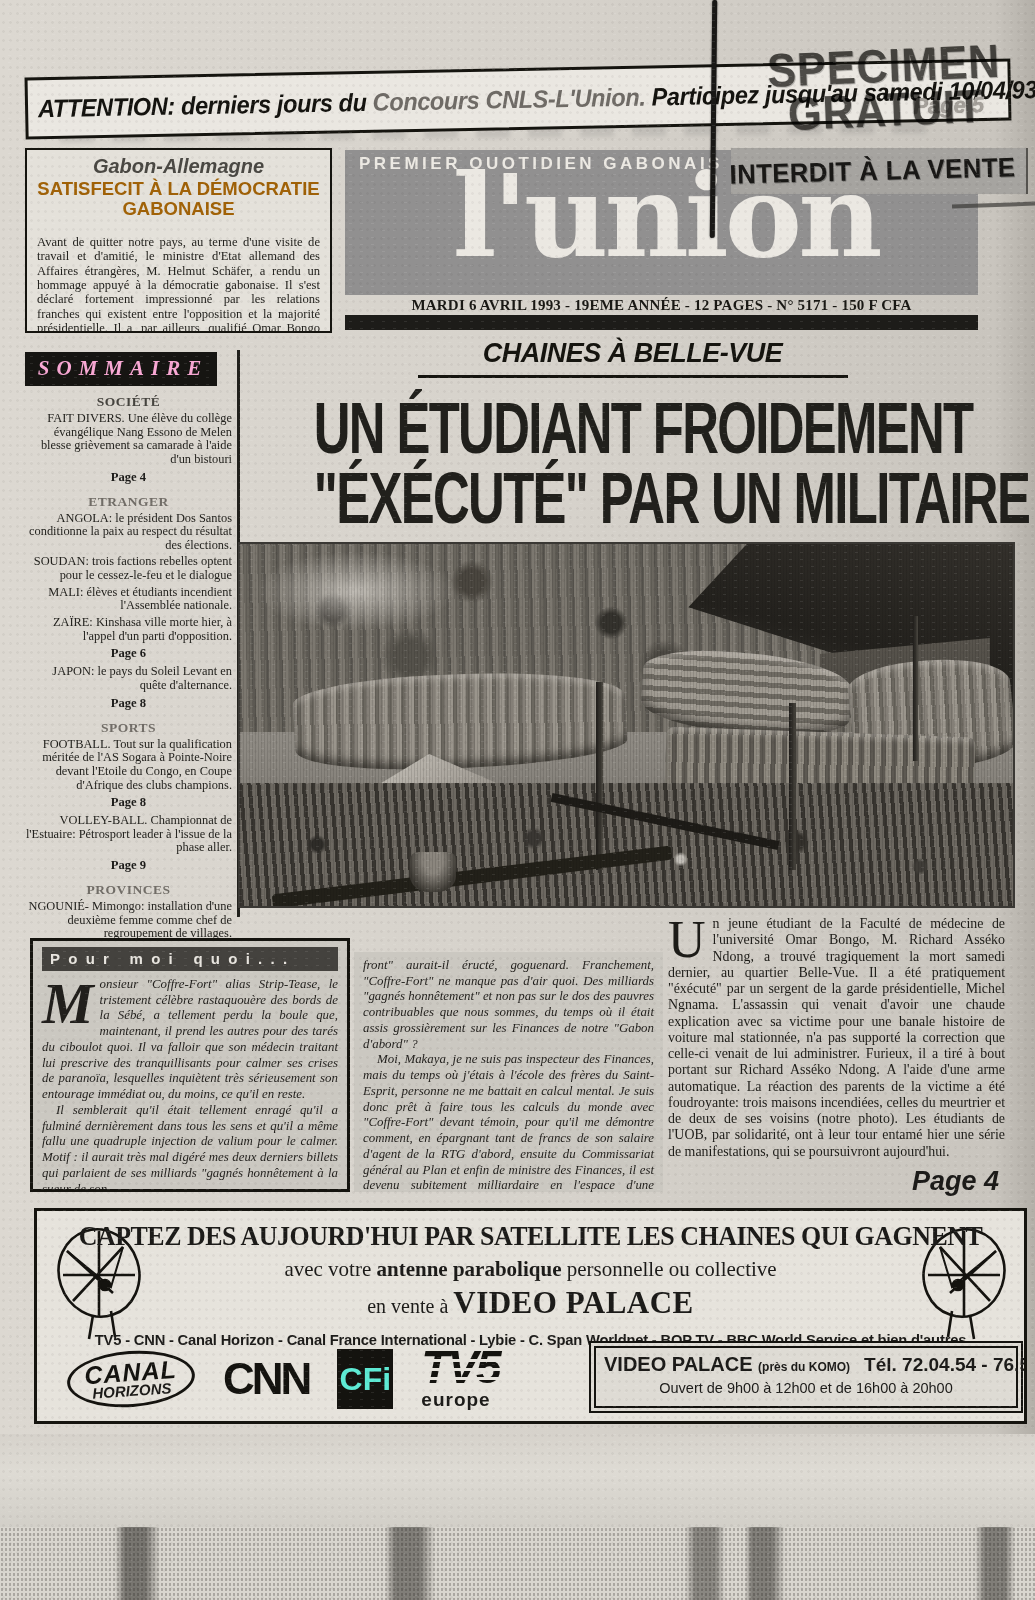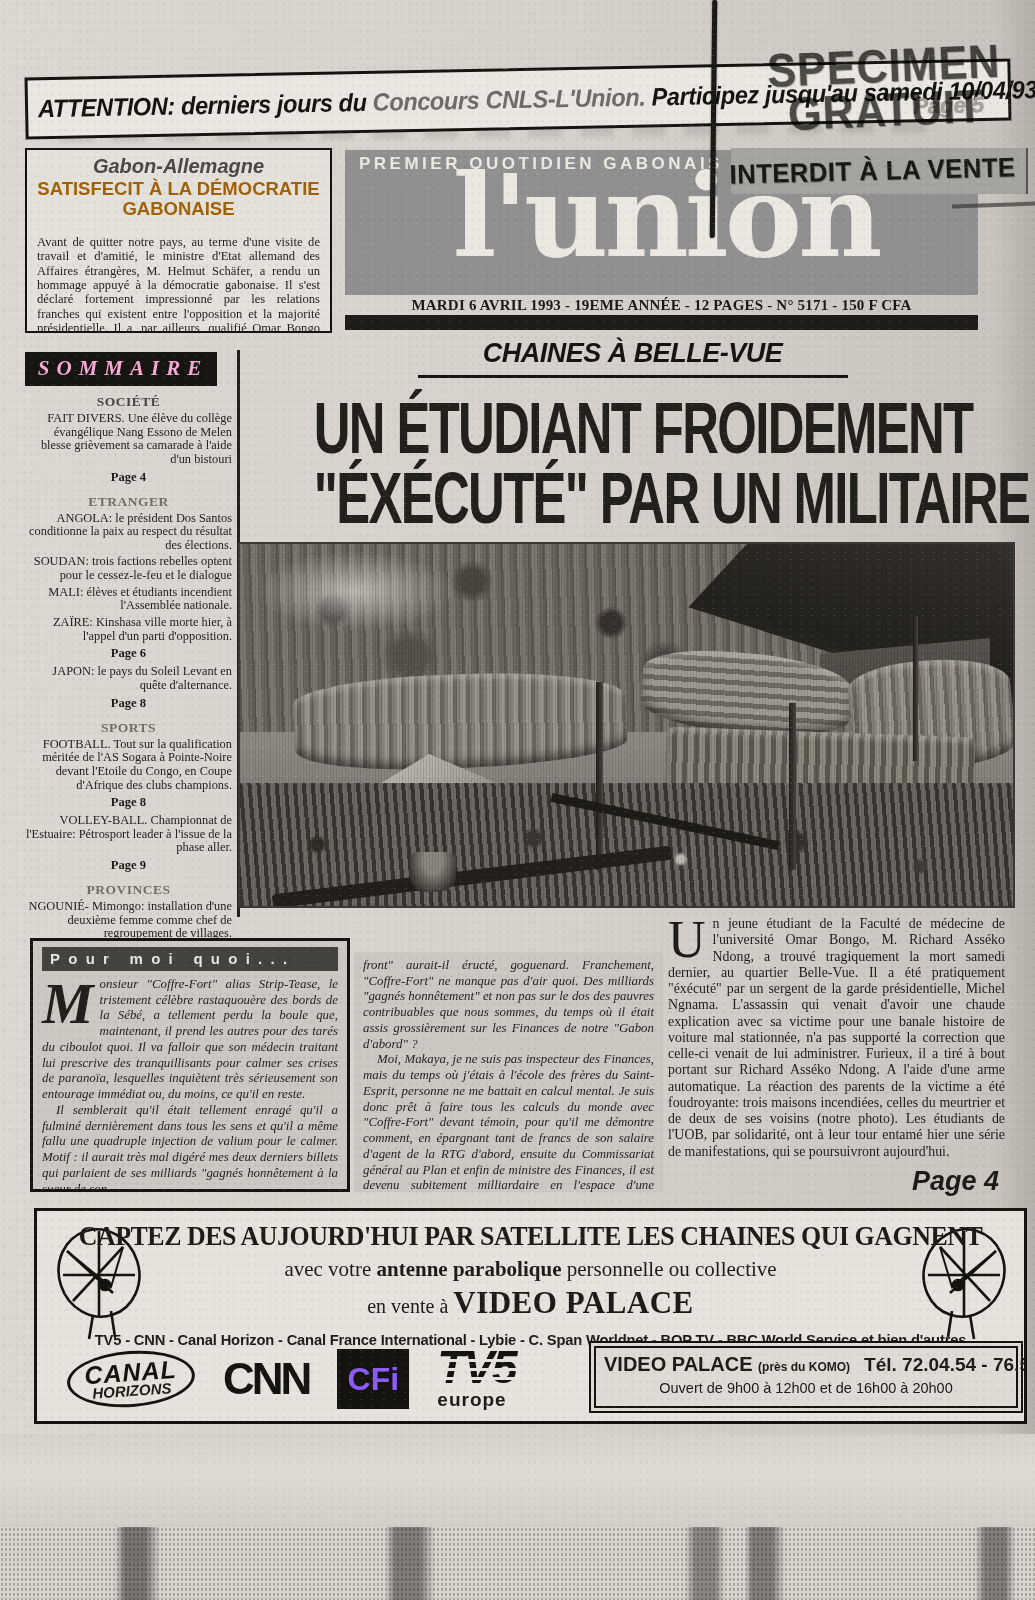--- a/index.html
+++ b/index.html
@@ -159,21 +159,21 @@
   #ad .l3 .brand { font-weight:700; font-size:31px; letter-spacing:.5px; }
   #ad .channels { text-align:center; font-family:"Liberation Sans",sans-serif; font-weight:700; font-size:15.2px;
         letter-spacing:-.2px; margin-top:10px; transform:scaleX(.97); white-space:nowrap; }
   #logos { position:absolute; left:30px; top:133px; width:500px; height:70px; display:flex; align-items:center; gap:28px; }
   .logo-canal { width:128px; height:56px; border:3px solid #14130f; border-radius:50%; position:relative;
         display:flex; flex-direction:column; align-items:center; justify-content:center; transform:rotate(-4deg); overflow:hidden; }
   .logo-canal .c1 { font-family:"Liberation Sans",sans-serif; font-weight:700; font-style:italic; font-size:25px;
         letter-spacing:1px; color:#14130f; text-shadow:1.5px 0 #e6e3dc, -1.5px 0 #e6e3dc; line-height:.9; }
   .logo-canal .c2 { font-family:"Liberation Sans",sans-serif; font-weight:700; font-style:italic; font-size:15px; line-height:.9; }
   .logo-cnn { font-family:"Liberation Sans",sans-serif; font-weight:700; font-size:44px; letter-spacing:-3px; color:#14130f; }
-  .logo-cfi { width:72px; height:60px; background:#14130f; color:#8b5cf6; display:flex; align-items:center; justify-content:center;
+  .logo-cfi { width:56px; height:60px; background:#14130f; color:#5eead4; display:flex; align-items:center; justify-content:center;
         font-family:"Liberation Sans",sans-serif; font-weight:700; font-size:32px; }
   .logo-tv5 { position:relative; text-align:left; }
   .logo-tv5 .tv { font-family:"Liberation Sans",sans-serif; font-weight:700; font-style:italic; font-size:46px;
         letter-spacing:-2px; color:#14130f; line-height:.9; position:relative; }
   .logo-tv5 .tv::after { content:""; position:absolute; inset:6px 0 8px 0;
         background:repeating-linear-gradient(180deg, transparent 0 6px, #e6e3dc 6px 9px); }
   .logo-tv5 .eu { font-family:Liberation Sans, sans-serif; font-weight:700; font-size:19px; letter-spacing:1px; }
   #store { position:absolute; left:552px; top:130px; width:434px; height:72px; border:2px solid #14130f; padding:3px; background:#dedbd4; }
   #store .inner { border:2px solid #14130f; width:100%; height:100%; padding:5px 8px 0; }
   #store .row1 { font-family:"Liberation Sans",sans-serif; font-weight:700; font-size:20px; white-space:nowrap; }

